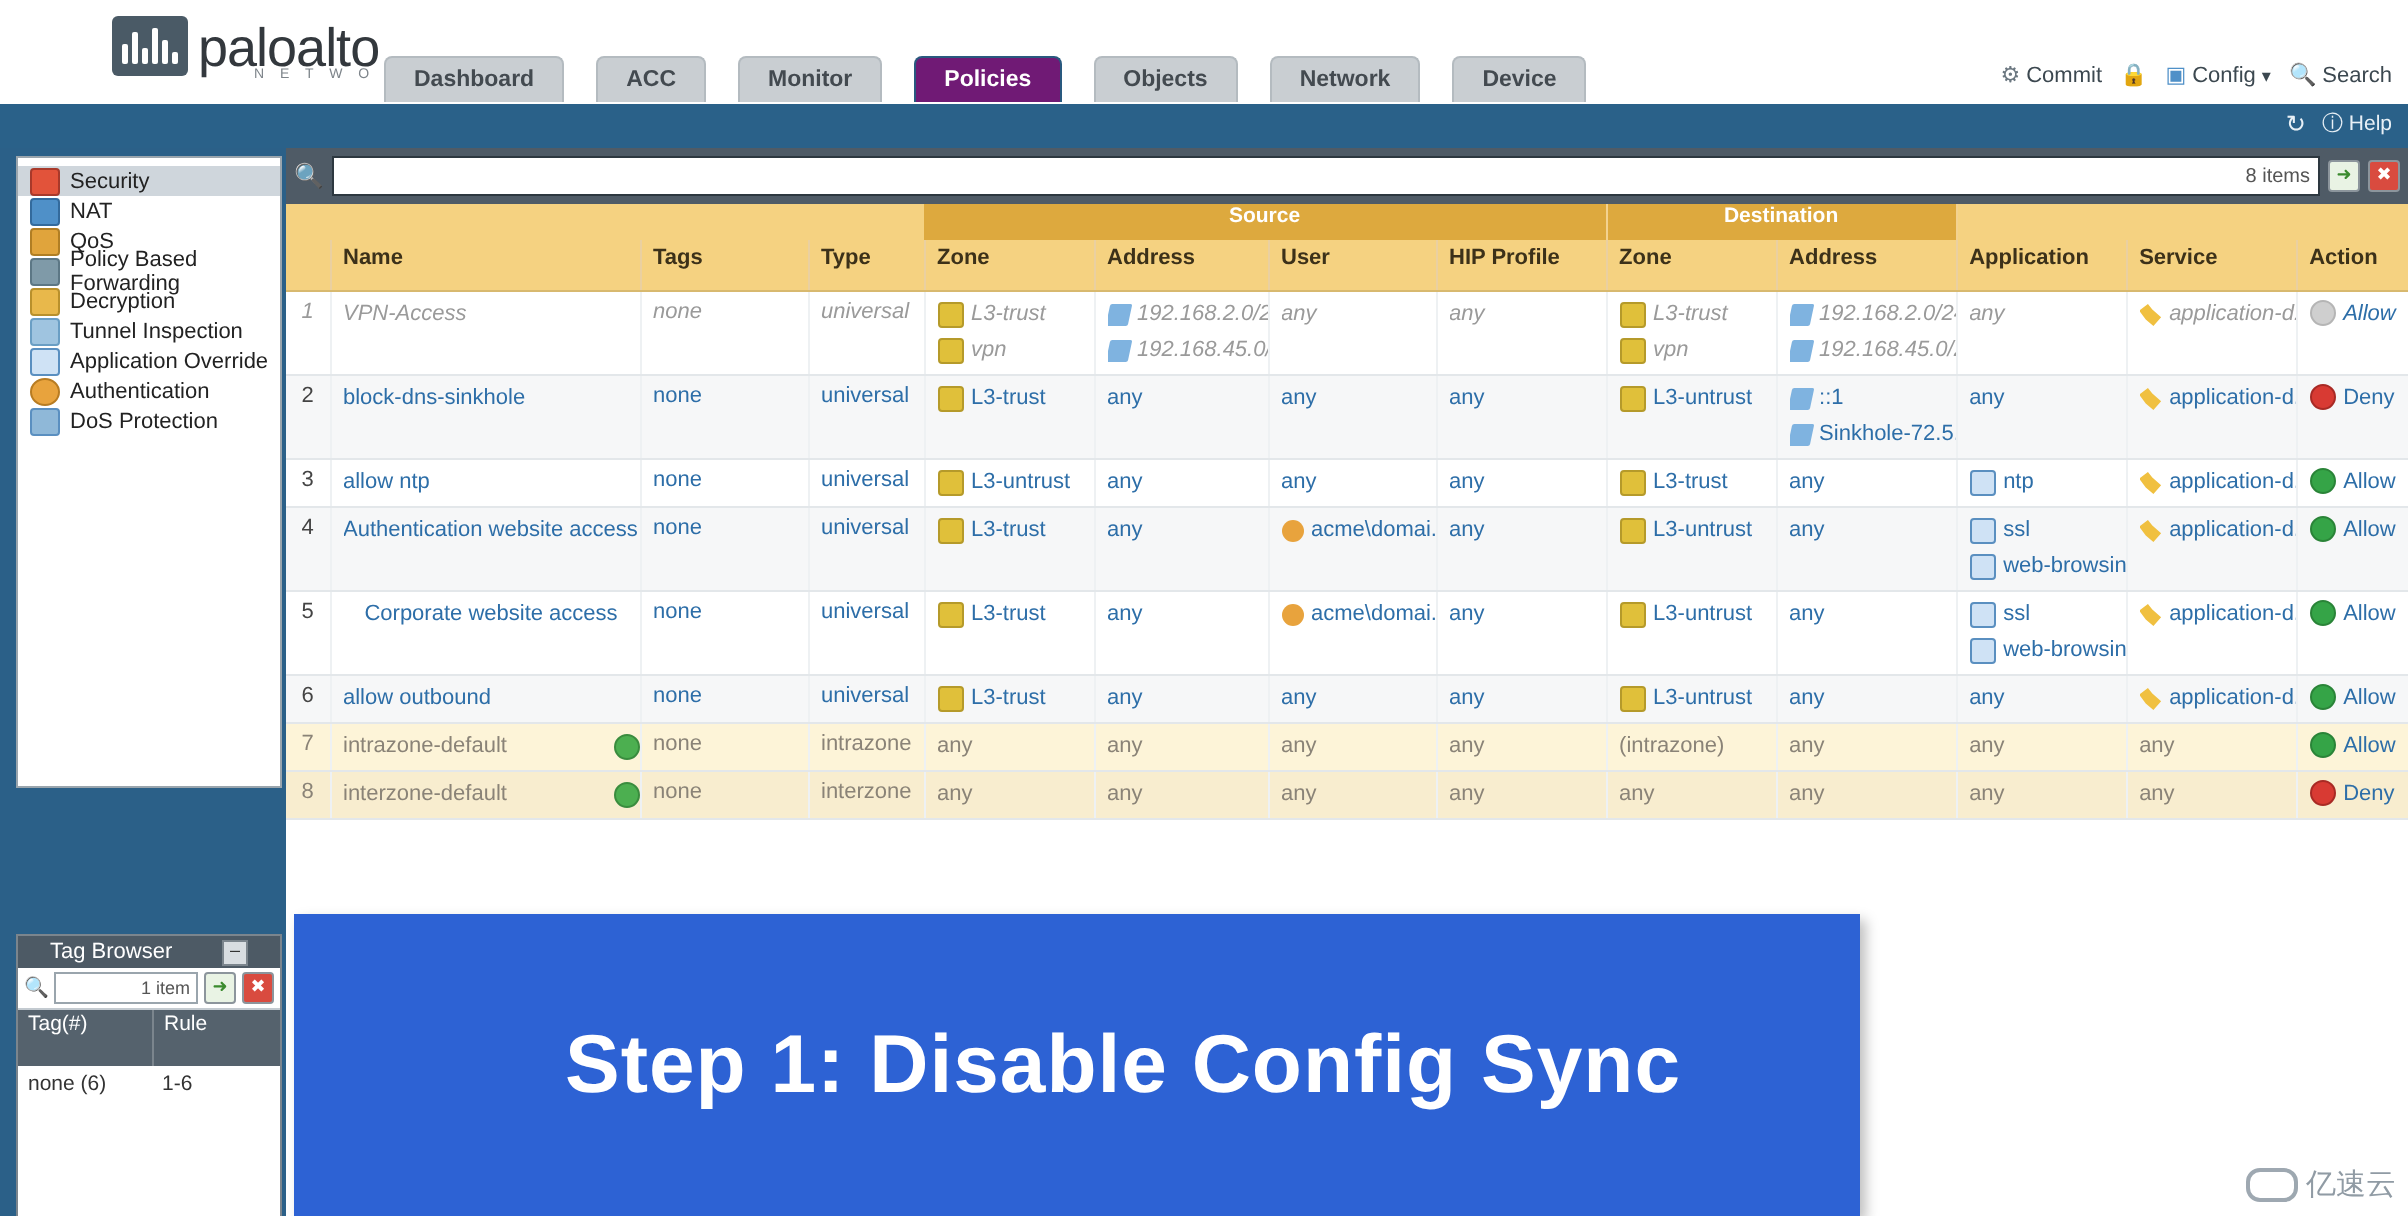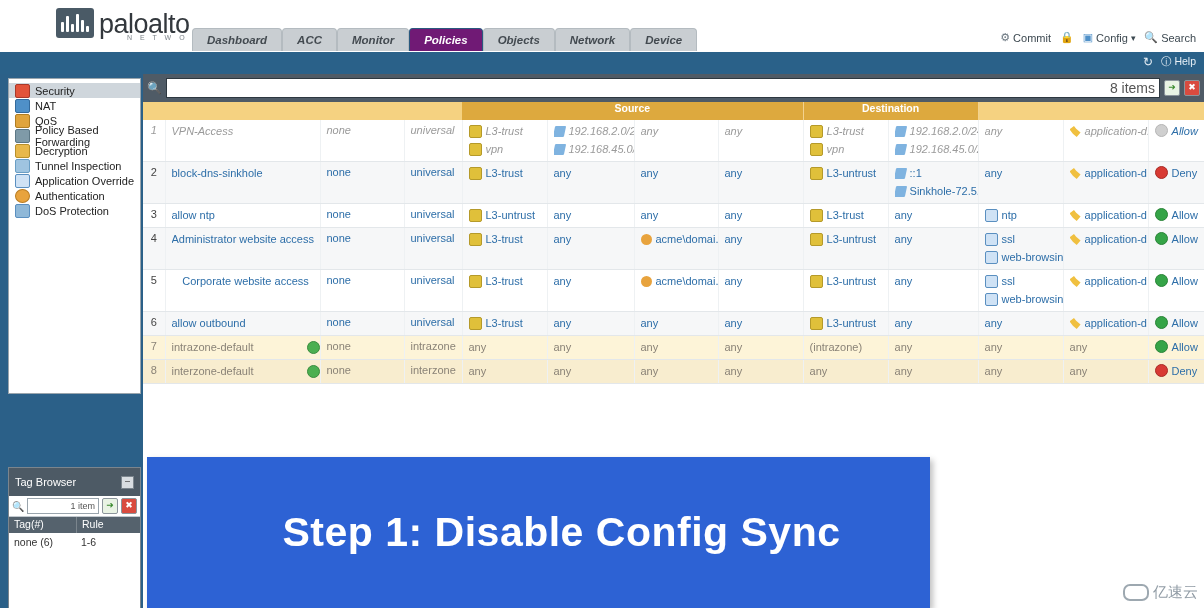--- a/index.html
+++ b/index.html
@@ -10,21 +10,21 @@
     position:relative;
   }
   
   #topbar{position:absolute;left:0;top:0;width:1204px;height:52px;background:#fff;}
   #logo{position:absolute;left:8px;top:8px;display:flex;align-items:flex-end;margin-left:48px;}
   #logo-mark{width:38px;height:30px;background:#4a5a66;border-radius:3px;position:relative;overflow:hidden;margin-right:5px;}
   #logo-mark .bar{position:absolute;bottom:6px;width:3px;background:#fff;border-radius:1px;}
   #logo-text{font-size:27px;color:#33383d;letter-spacing:-.5px;line-height:28px;font-weight:400;}
   #logo-sub{position:absolute;left:127px;top:34px;font-size:7px;letter-spacing:3px;color:#7d848a;}
   
-  #tabs{position:absolute;left:192px;top:28px;display:flex;gap:0;font-style:italic;}
+  #tabs{position:absolute;left:192px;top:28px;display:flex;gap:16px;}
   .tab{
     height:22px;line-height:22px;padding:0 14px;
     border-radius:4px 4px 0 0;background:#c9ced2;color:#434a50;
     font-size:11.5px;font-weight:bold;text-align:center;cursor:pointer;
     border:1px solid #b4bbc0;border-bottom:none;
   }
   .tab.active{background:#701a75;color:#fff;border-color:#29597f;}
   
   #topactions{position:absolute;right:8px;top:31px;display:flex;align-items:center;gap:9px;font-size:11px;color:#3c4850;}
   #topactions .act{display:flex;align-items:center;gap:3px;cursor:pointer;}
@@ -32,33 +32,33 @@
   #bluebar{position:absolute;left:0;top:52px;width:1204px;height:22px;background:#2a6189;}
   #bluebar-right{position:absolute;right:8px;top:3px;display:flex;align-items:center;gap:8px;color:#e8f0f6;font-size:10.5px;}
   
   #sidebar{position:absolute;left:0;top:74px;width:143px;height:534px;background:#2b6088;}
   #sidepanel{position:absolute;left:8px;top:4px;width:131px;height:314px;background:#fff;border:1px solid #9aa5ad;}
   .side-item{display:flex;align-items:center;gap:5px;height:15px;padding:0 4px 0 6px;cursor:pointer;font-size:11px;color:#222;}
   .side-item.sel{background:#cfd6dc;}
   .sicon{width:13px;height:12px;flex:0 0 13px;border-radius:2px;position:relative;}
   
   #tagbrowser{position:absolute;left:8px;top:393px;width:131px;height:215px;background:#eef1f3;border:1px solid #7b858d;}
-  #tb-title{height:28px;background:#4d5a65;color:#fff;font-size:11px;padding:0 6px;display:flex;align-items:center;justify-content:space-between;}
+  #tb-title{height:16px;background:#4d5a65;color:#fff;font-size:11px;padding:0 16px;display:flex;align-items:center;justify-content:space-between;}
   #tb-min{width:11px;height:11px;background:#d8dde1;border:1px solid #7b858d;color:#333;font-size:9px;line-height:8px;text-align:center;}
   #tb-search{height:20px;display:flex;align-items:center;gap:3px;padding:0 3px;background:#fff;border-bottom:1px solid #c3cad0;}
   #tb-input{flex:1;height:14px;border:1px solid #9aa5ad;background:#fff;font-size:9px;text-align:right;padding-right:3px;line-height:14px;color:#555;}
   .minibtn{width:14px;height:14px;border:1px solid #8c959c;border-radius:2px;font-size:9px;line-height:12px;text-align:center;color:#fff;}
-  #tb-head{display:flex;height:16px;background:#55626d;color:#fff;font-size:10.5px;}
+  #tb-head{display:flex;height:28px;background:#55626d;color:#fff;font-size:10.5px;}
   #tb-head div{padding:1px 0 0 5px;}
   #tb-rows{background:#fff;height:132px;}
   .tb-row{display:flex;height:18px;font-size:10.5px;color:#333;align-items:center;}
   .tb-row div{padding-left:5px;}
   
   #searchrow{position:absolute;left:143px;top:74px;width:1061px;height:28px;background:#4f5b66;display:flex;align-items:center;padding:0 4px;box-sizing:border-box;gap:4px;}
-  #searchbox{flex:1;height:18px;background:#fff;border:1px solid #2d3840;display:flex;align-items:center;justify-content:flex-end;padding-right:4px;font-size:14px;color:#555;}
+  #searchbox{flex:1;height:18px;background:#fff;border:1px solid #2d3840;display:flex;align-items:center;justify-content:flex-end;padding-right:4px;font-size:10px;color:#555;}
   
   #tablewrap{position:absolute;left:143px;top:102px;width:1061px;height:506px;background:#fff;overflow:hidden;}
   table{border-collapse:collapse;width:1061px;table-layout:fixed;}
   th,td{font-size:11px;vertical-align:top;}
   .grp{background:#dda93e;color:#fff;font-weight:bold;font-size:10.5px;text-align:center;height:18px;padding:0;border-right:1px solid #f3d28f;}
   .blank{background:#f5d281;border:none;}
   .colhead{background:#f5d281;color:#3c3119;font-weight:bold;height:22px;text-align:left;padding:3px 0 0 6px;border-right:1px solid #ead0a0;border-bottom:1px solid #d8b96f;}
   tbody td{border-bottom:1px solid #e3e7ea;border-right:1px solid #eef1f3;padding:4px 0 4px 6px;color:#2d6ea8;}
   tr.alt td{background:#f6f7f8;}
   tr.def td{background:#fdf4d8;color:#8a8377;}
@@ -234,20 +234,35 @@
         <col style="width:85px">
         <col style="width:56px">
   </colgroup>
   <thead>
     <tr>
       <th class="blank" colspan="4"></th>
       <th class="grp" colspan="4">Source</th>
       <th class="grp" colspan="2">Destination</th>
       <th class="blank" colspan="3"></th>
     </tr>
+    <tr>
+      <th class="colhead"></th>
+      <th class="colhead">Name</th>
+      <th class="colhead">Tags</th>
+      <th class="colhead">Type</th>
+      <th class="colhead">Zone</th>
+      <th class="colhead">Address</th>
+      <th class="colhead">User</th>
+      <th class="colhead">HIP Profile</th>
+      <th class="colhead">Zone</th>
+      <th class="colhead">Address</th>
+      <th class="colhead">Application</th>
+      <th class="colhead">Service</th>
+      <th class="colhead">Action</th>
+    </tr>
   </thead>
   <tbody>
         <tr class="ital">
           <td class="num">1</td>
           <td>
             <div class="cell" style="justify-content:space-between">
               <span>VPN-Access</span>
             </div>
           </td>
           <td>none</td>
@@ -441,21 +456,21 @@
             <div class="allow ">
               <span class="dot"></span>
               <span>Allow</span>
             </div>
           </td>
         </tr>
         <tr class="alt">
           <td class="num">4</td>
           <td>
             <div class="cell" style="justify-content:space-between">
-              <span>Administrator website access</span>
+              <span>Authentication website access</span>
             </div>
           </td>
           <td>none</td>
           <td>universal</td>
           <td>
             <div class="cell">
               <span class="ico zone"></span>
               <span>L3-trust</span>
             </div>
           </td>

